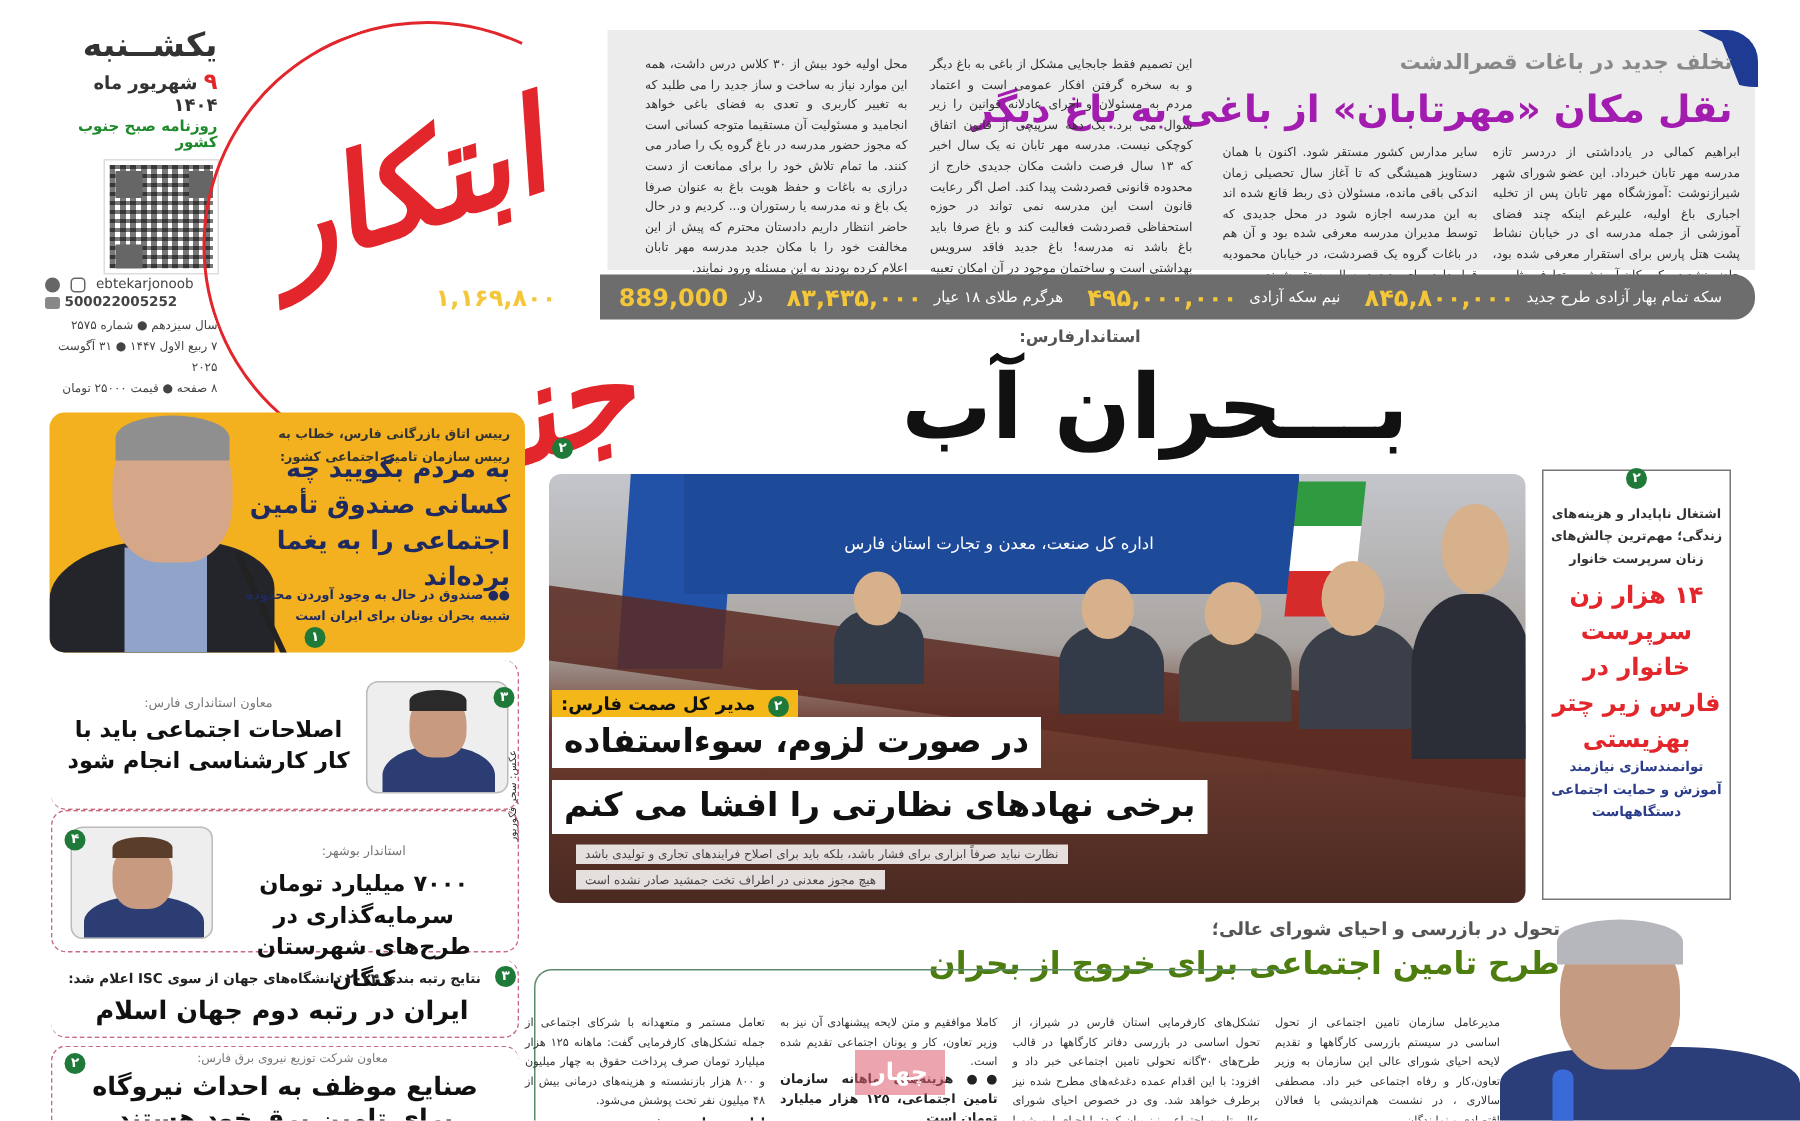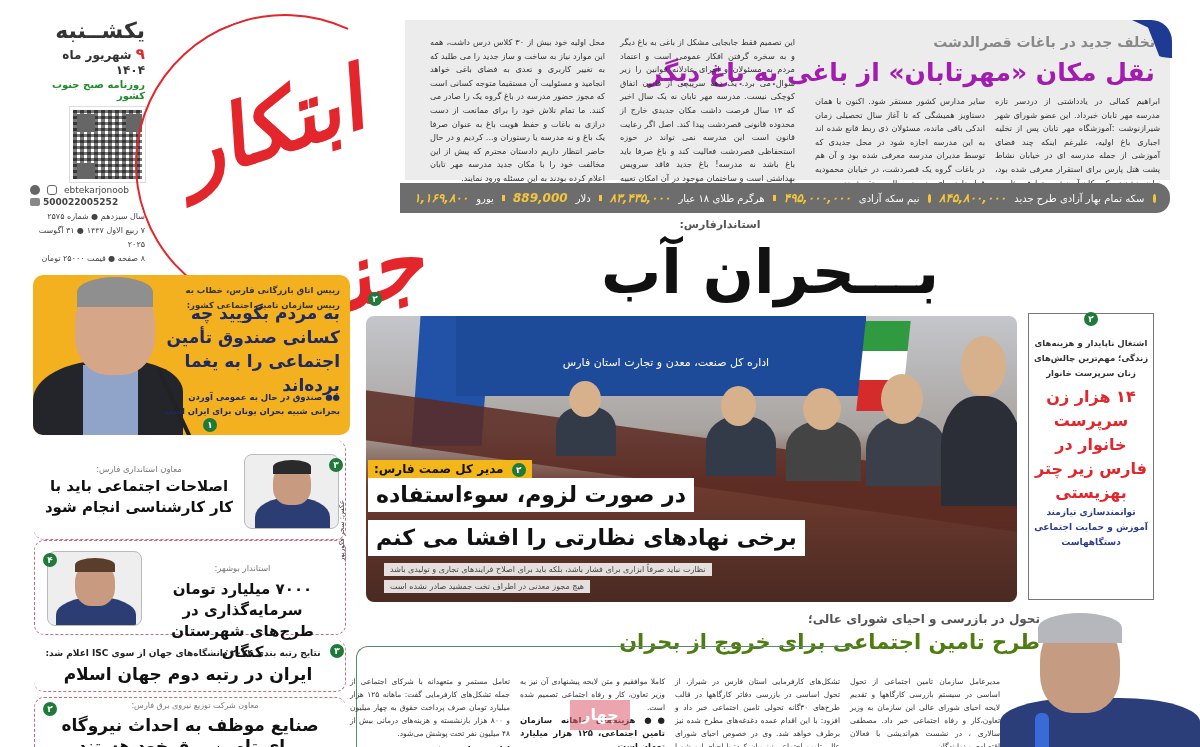--- a/index.html
+++ b/index.html
@@ -63,21 +63,21 @@
   .col { font-size: 8.2px; line-height: 13.6px; color: #333; text-align: justify; }
 
   
   .ticker {
     left: 400px; top: 183px; width: 770px; height: 30px;
     background: #6d6d6d; border-radius: 0 14px 14px 0;
     display: flex; align-items: center; gap: 8px; padding: 0 14px;
     font-size: 10px; color: #fff; white-space: nowrap;
   }
   .ticker .lbl { color: #fff; }
-  .ticker .val { color: #f4c73b; font-weight: bold; font-size: 12px; font-style: italic; }
+  .ticker .val { color: #f4c73b; font-weight: bold; font-size: 16px; }
   .ticker .coin { width: 9px; height: 9px; background: #f4c73b; border-radius: 50%; display: inline-block; }
   .ticker .sq { width: 8px; height: 6px; background: #f4c73b; display: inline-block; }
 
   
   .kicker-main { left: 640px; top: 218px; font-size: 11px; color: #555; font-weight: bold; width: 160px; text-align: center; }
   .main-head { left: 480px; top: 234px; width: 580px; font-size: 60px; font-weight: 900; color: #111; text-align: center; letter-spacing: 6px; line-height: 76px; }
   .badge { width: 14px; height: 14px; border-radius: 50%; background: #1f7a3a; color: #fff; font-size: 9px; font-weight: bold; text-align: center; line-height: 14px; position: absolute; }
 
   
   .photo {
@@ -231,21 +231,21 @@
 </div>
 
 <div class="abs orange-box">
   <div class="abs ob-suit"></div>
   <div class="abs ob-shirt"></div>
   <div class="abs ob-face"></div>
   <div class="abs ob-hair"></div>
   <div class="abs ob-mic"></div>
   <div class="abs ob-kicker">رییس اتاق بازرگانی فارس، خطاب به رییس سازمان تامین اجتماعی کشور:</div>
   <div class="abs ob-head">به مردم بگویید چه کسانی صندوق تأمین اجتماعی را به یغما برده‌اند</div>
-  <div class="abs ob-lead">●● صندوق در حال به عمومی آوردن بحرانی شبیه بحران یونان برای ایران است</div>
+  <div class="abs ob-lead">●● صندوق در حال به وجود آوردن محدوده شبیه بحران یونان برای ایران است</div>
   <div class="badge" style="left:170px; top:143px;">۱</div>
 </div>
 
 <div class="abs dash-box" style="left:34px; top:440px; width:312px; height:100px; border-top:none; border-left:none;">
   <div class="abs thumb" style="left:210px; top:14px; width:95px; height:75px;">
     <div class="th-suit" style="left:10px; top:42px; width:75px; height:40px;"></div>
     <div class="th-face" style="left:28px; top:8px; width:38px; height:42px;"></div>
     <div class="th-hair" style="left:28px; top:5px; width:38px; height:14px;"></div>
   </div>
   <div class="badge" style="left:295px; top:18px;">۳</div>
@@ -281,20 +281,20 @@
   <div class="abs bp-face"></div>
   <div class="abs bp-hair"></div>
   <div class="abs" style="left:35px; top:105px; width:14px; height:40px; background:#3a6ad8; border-radius:6px;"></div>
 </div>
 <div class="abs bottom-kicker">تحول در بازرسی و احیای شورای عالی؛</div>
 <div class="abs bottom-head">طرح تامین اجتماعی برای خروج از بحران</div>
 <div class="abs bottom-box"></div>
 <div class="abs col" style="right:200px; top:675px; width:150px; font-size:7.5px; line-height:13px;">مدیرعامل سازمان تامین اجتماعی از تحول اساسی در سیستم بازرسی کارگاهها و تقدیم لایحه احیای شورای عالی این سازمان به وزیر تعاون،کار و رفاه اجتماعی خبر داد. مصطفی سالاری ، در نشست هم‌اندیشی با فعالان اقتصادی و نمایندگان</div>
 <div class="abs col" style="right:360px; top:675px; width:165px; font-size:7.5px; line-height:13px;">تشکل‌های کارفرمایی استان فارس در شیراز، از تحول اساسی در بازرسی دفاتر کارگاهها در قالب طرح‌های ۳۰گانه تحولی تامین اجتماعی خبر داد و افزود: با این اقدام عمده دغدغه‌های مطرح شده نیز برطرف خواهد شد. وی در خصوص احیای شورای عالی تامین اجتماعی نیز بیان کرد: با احیای این شورا و سه‌جانبه‌گرایی</div>
 <div class="abs col" style="right:535px; top:675px; width:145px; font-size:7.5px; line-height:13px;">
-  <div>کاملا موافقیم و متن لایحه پیشنهادی آن نیز به وزیر تعاون، کار و رفاه اجتماعی تصمیم شده است.</div>
+  <div>کاملا موافقیم و متن لایحه پیشنهادی آن نیز به وزیر تعاون، کار و یونان اجتماعی تقدیم شده است.</div>
   <div style="font-weight:bold; font-size:8.5px; color:#222;">●● هزینه‌های ماهانه سازمان تامین اجتماعی، ۱۲۵ هزار میلیارد تومان است</div>
 </div>
 <div class="abs col" style="right:690px; top:675px; width:160px; font-size:7.5px; line-height:13px;">
   <div>تعامل مستمر و متعهدانه با شرکای اجتماعی از جمله تشکل‌های کارفرمایی گفت: ماهانه ۱۲۵ هزار میلیارد تومان صرف پرداخت حقوق به چهار میلیون و ۸۰۰ هزار بازنشسته و هزینه‌های درمانی بیش از ۴۸ میلیون نفر تحت پوشش می‌شود.</div>
   <div style="font-weight:bold; font-size:8.5px; color:#222; margin-top:3px;">ادامه در پایین صفحه</div>
 </div>
 <div class="abs watermark">چهار</div>
 
 </body></html>

